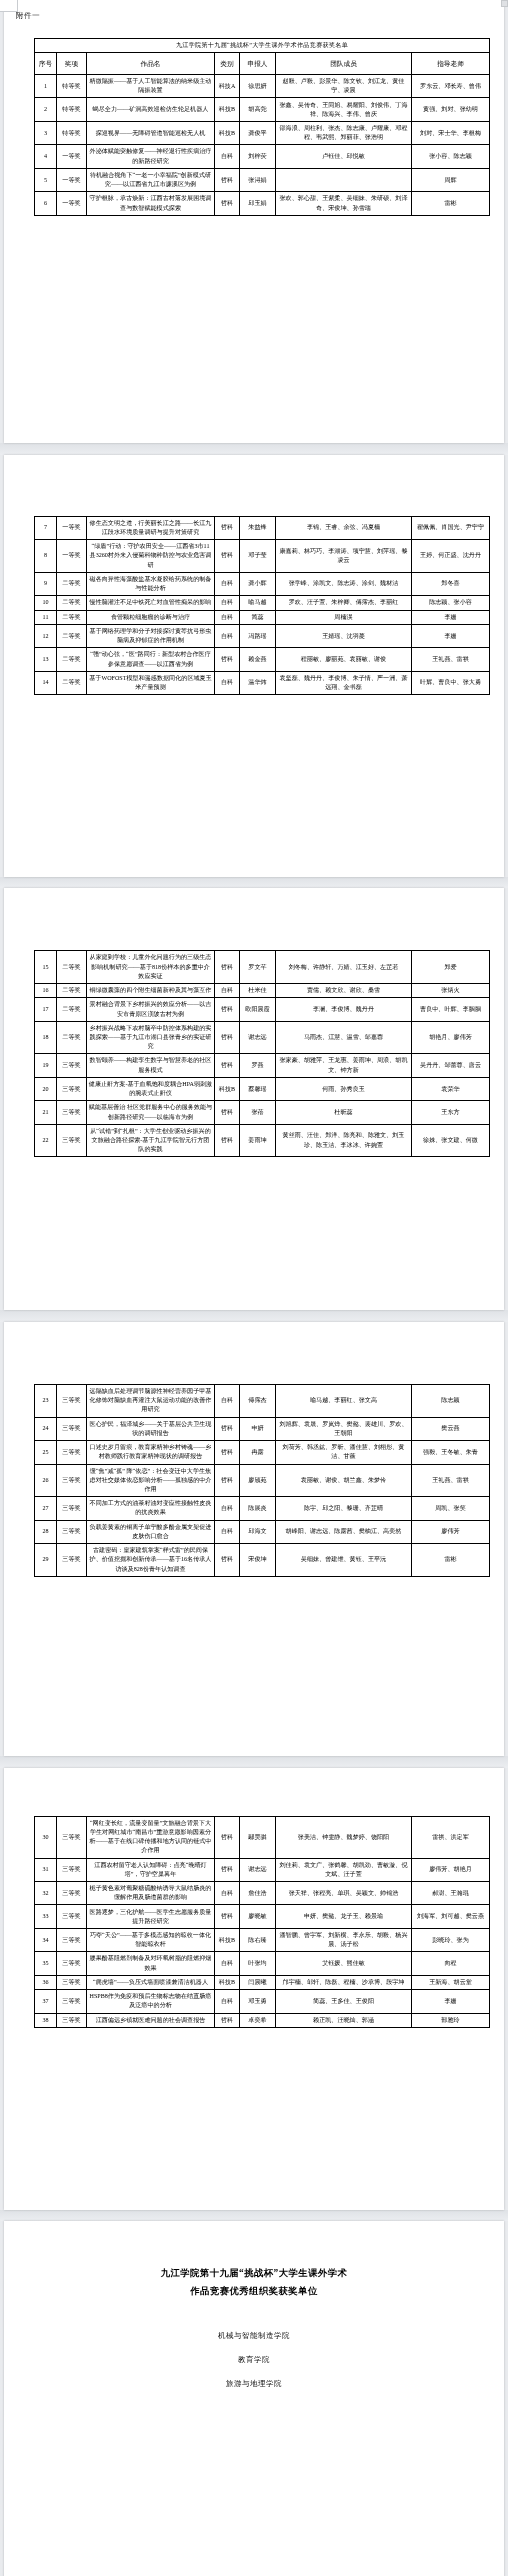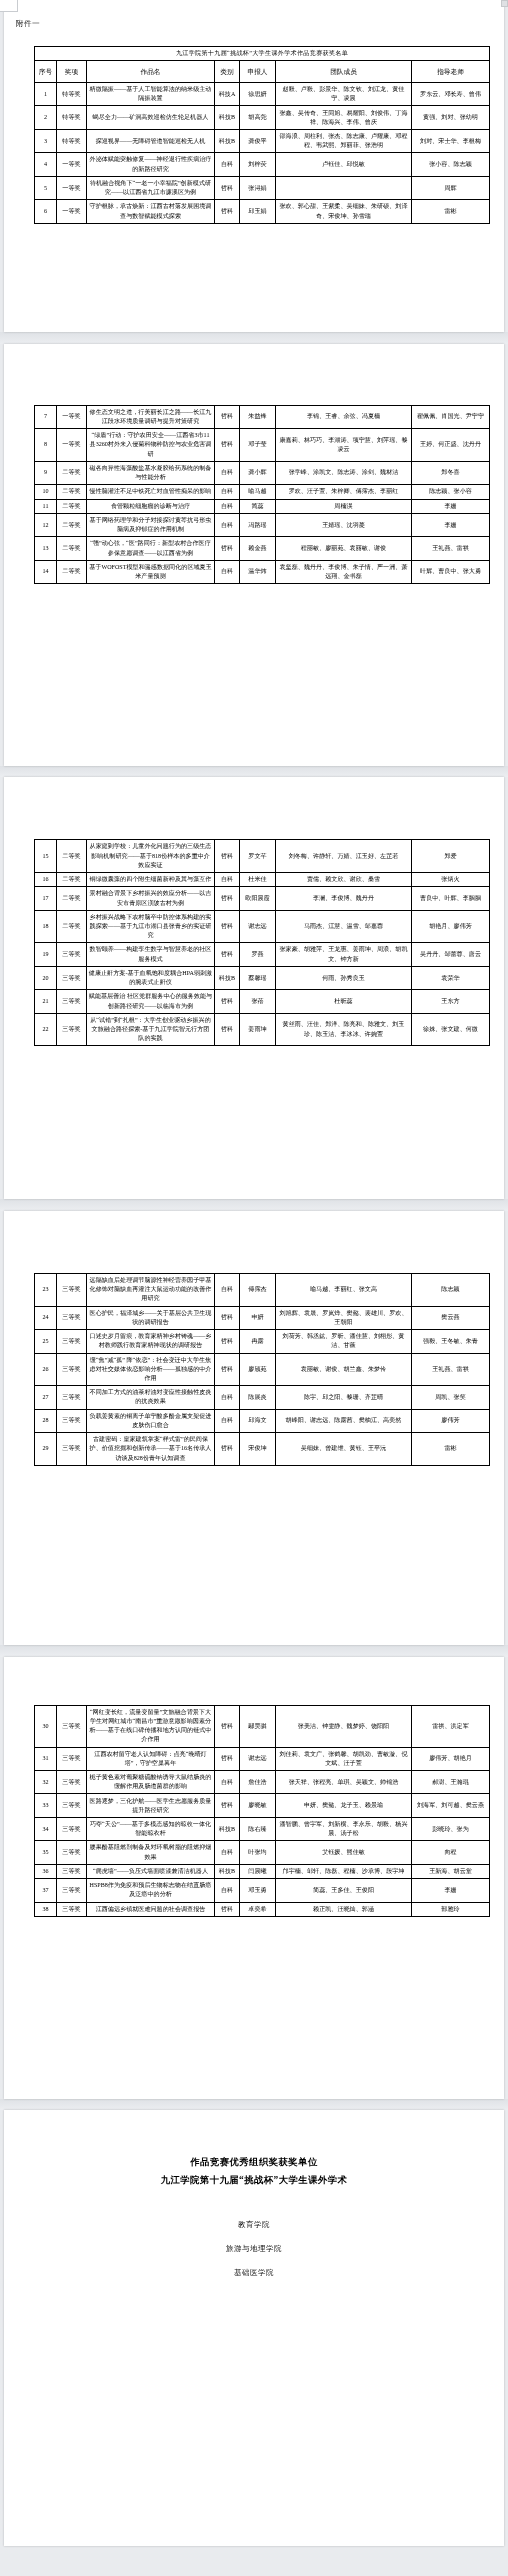--- a/index.html
+++ b/index.html
@@ -30,21 +30,21 @@
   .page {
     width: 500px;
     margin: 0 auto;
     background: #ffffff;
     box-shadow: 0 0 2.1px rgba(0,0,0,0.22);
     box-sizing: border-box;
     overflow: hidden;
     position: relative;
   }
   .gap { height: 11.7px; background: linear-gradient(#dfe2e6, #eceef1); }
-  .p1 { height: 332px; padding-top: 19px; }
+  .p1 { height: 443px; padding-top: 11px; }
   .p2 { height: 422px; padding-top: 61px; }
   .p3 { height: 422px; padding-top: 62px; }
   .p4 { height: 434px; padding-top: 62px; }
   .p5 { height: 442px; padding-top: 48px; }
   .p6 { height: 436px; padding-top: 44px; }
   .attachment {
     margin-left: 11.7px;
     font-size: 7.7px;
     color: #111;
     letter-spacing: 0.5px;
@@ -542,21 +542,21 @@
     <td>赖正凯、汪晓灿、郭涵</td>
     <td>部雅玲</td>
   </tr>
       </tbody>
   </table>
 </div>
 
 <div class="gap"></div>
 
 <div class="page p6">
+  <div class="org-title">九江学院第十九届“挑战杯”大学生课外学术</div>
   <div class="org-title">作品竞赛优秀组织奖获奖单位</div>
-  <div class="org-title">九江学院第十九届“挑战杯”大学生课外学术</div>
   <div class="org-units">
+      <div class="org-unit">机械与智能制造学院</div>
       <div class="org-unit">教育学院</div>
       <div class="org-unit">旅游与地理学院</div>
-      <div class="org-unit">基础医学院</div>
     </div>
 </div>
 
 
 </body></html>

